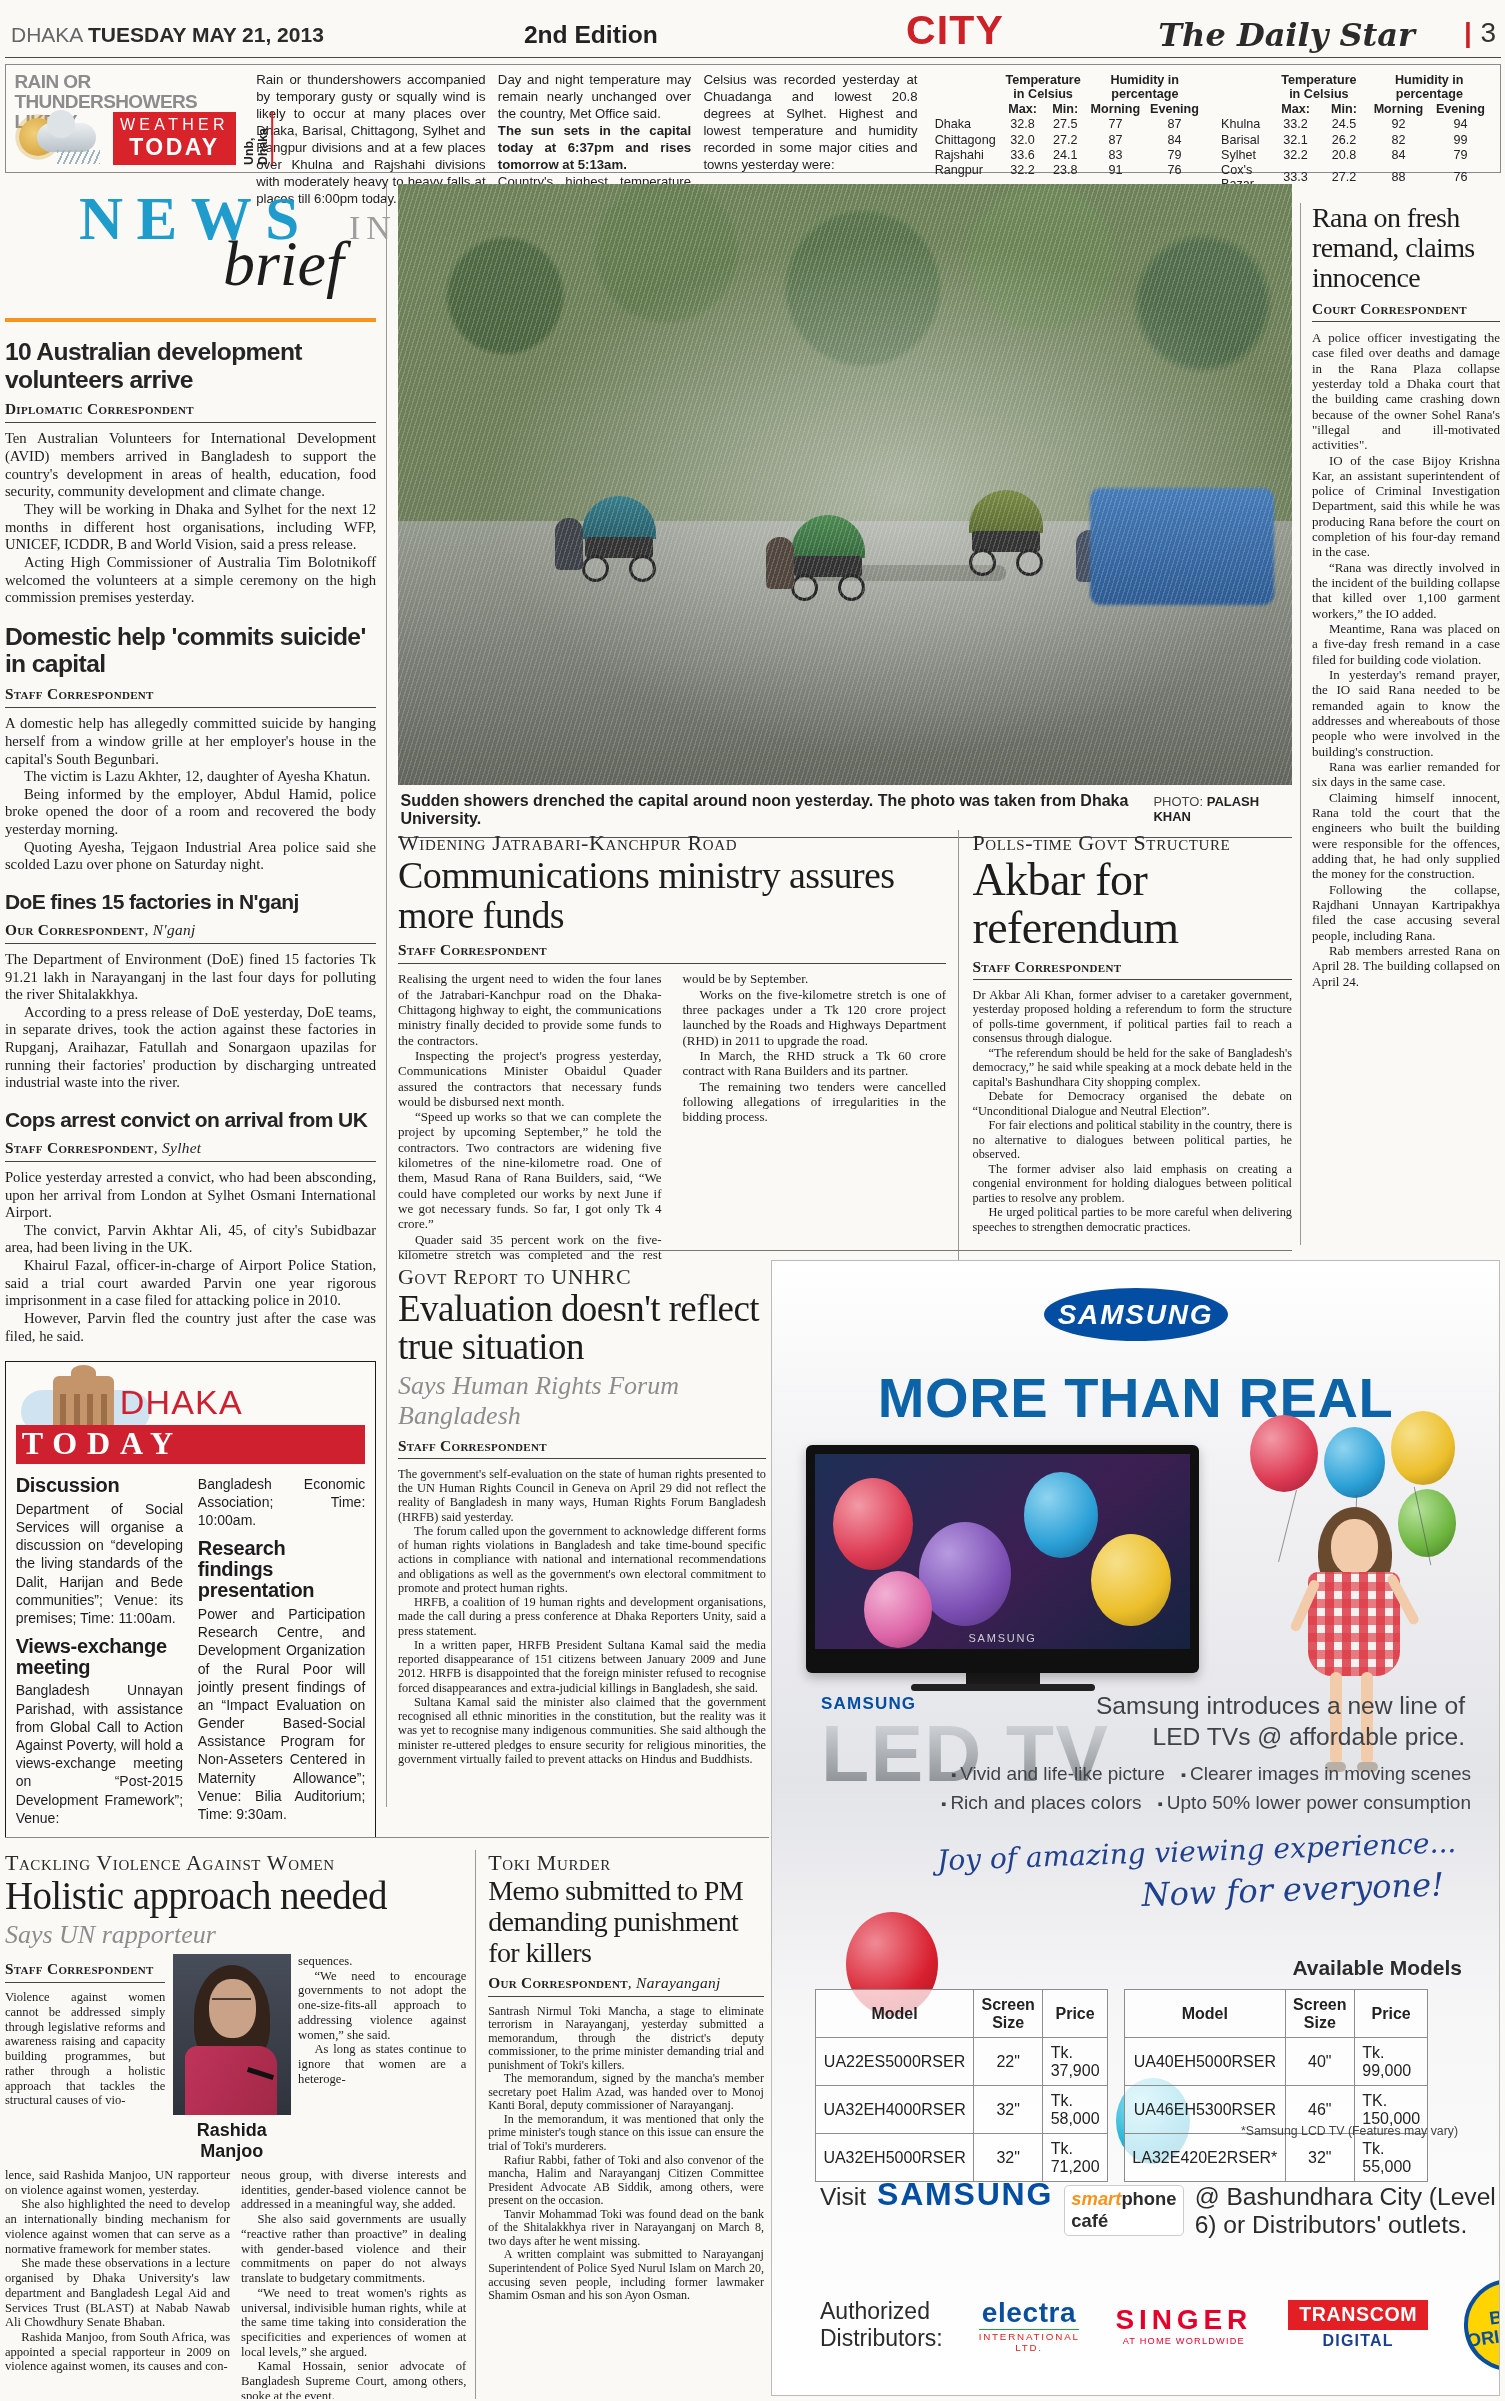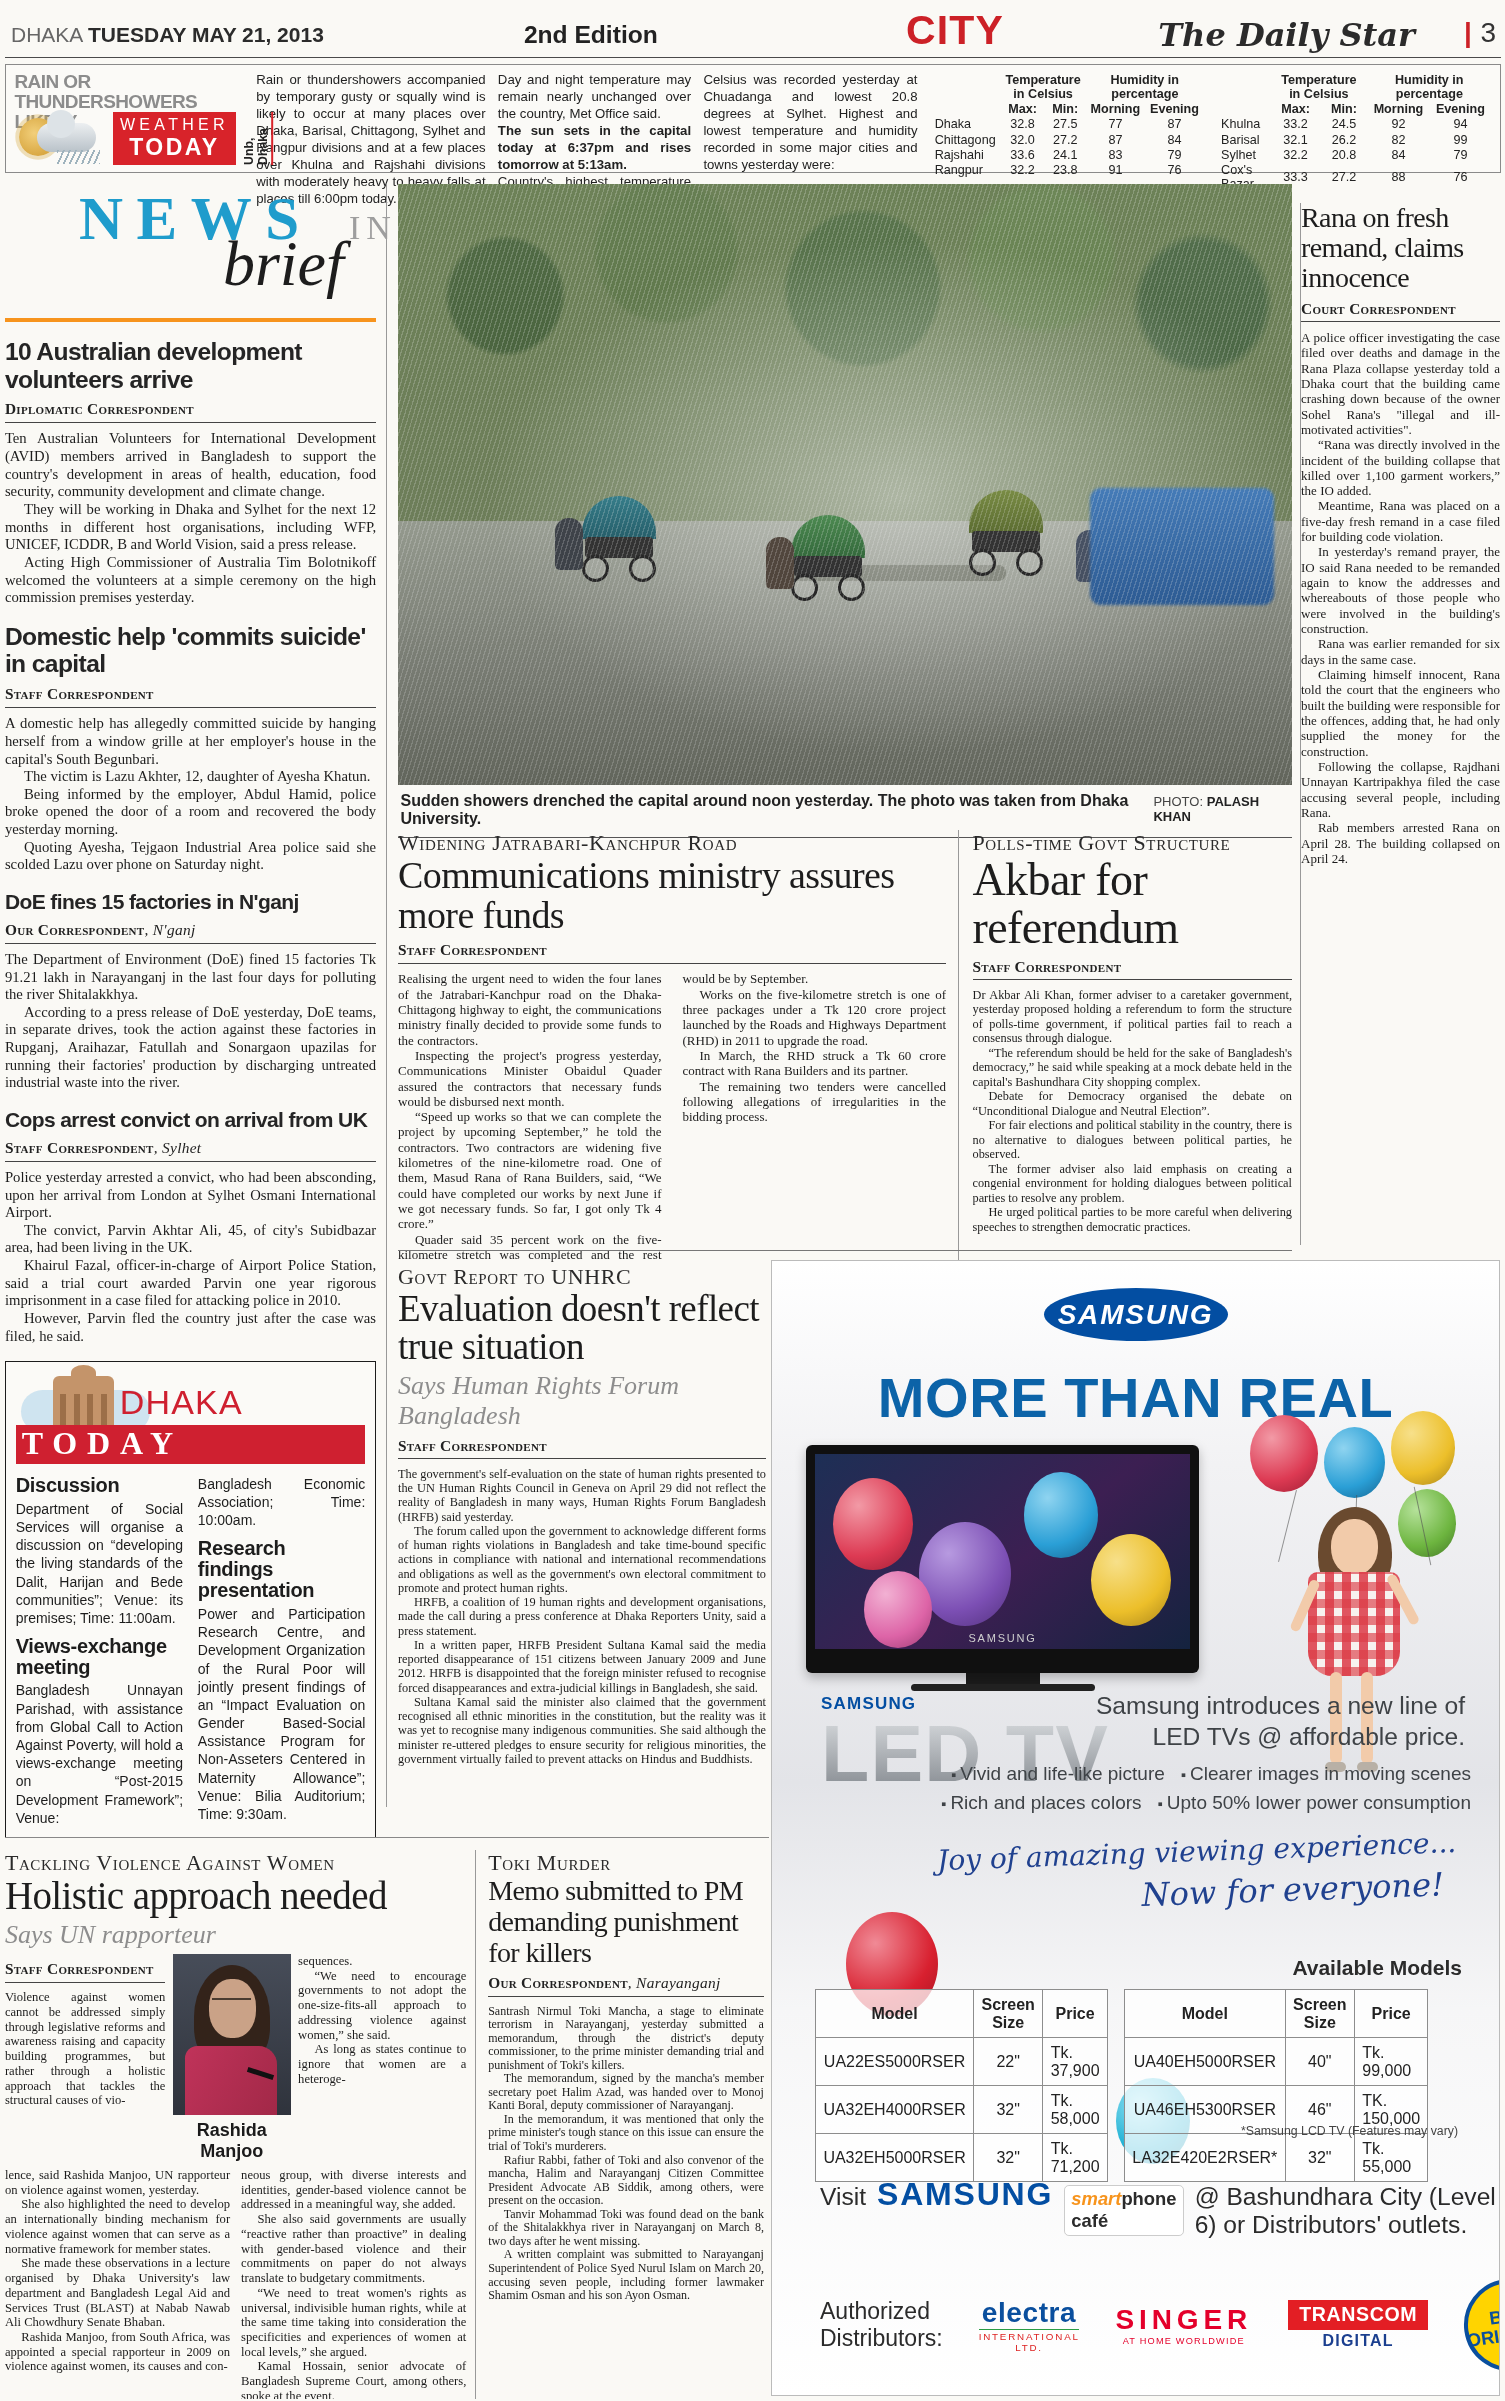--- a/index.html
+++ b/index.html
@@ -100,21 +100,21 @@
   .cap-text { font-family:"Liberation Sans",sans-serif; font-weight:bold; font-size:16px; color:#222; }
   .cap-credit { font-family:"Liberation Sans",sans-serif; font-size:13px; color:#444; }
   .cap-credit b { color:#222; }
   
   .art-comms { position:absolute; left:398px; top:830px; width:548px; }
   .art-comms .headline { font-size:38px; }
   .comms-cols { columns:2; column-gap:21px; column-fill:auto; height:294px; overflow:hidden; }
   .art-akbar { position:absolute; left:958px; top:830px; width:334px; border-left:1.2px solid #999; padding-left:13.5px; }
   .art-akbar .headline { font-size:46px; }
   .art-akbar .body-text { font-size:12.3px; height:319px; overflow:hidden; }
-  .art-rana { position:absolute; left:1300px; top:203px; width:200px; border-left:1.2px solid #999; }
+  .art-rana { position:absolute; left:1300px; top:203px; width:200px; border-left:1.2px solid #999; padding-left:11px; }
   .art-rana .headline { font-size:28px; line-height:1.08; }
   .art-rana .body-text { height:915px; overflow:hidden; }
   .hr-mid { position:absolute; left:398px; top:1250px; width:894px; border-top:1.2px solid #777; }
   .art-eval { position:absolute; left:398px; top:1264px; width:368px; }
   .art-eval .headline { font-size:37px; }
   .art-eval .body-text { font-size:12.3px; line-height:1.16; height:430px; overflow:hidden; }
   
   .band { position:absolute; left:4.9px; top:1837px; width:764px; height:562px; border-top:1.2px solid #888; padding-top:12px; display:flex; overflow:hidden; }
   .art-holistic { width:470px; padding-right:8.6px; }
   .art-holistic .headline { font-size:39px; }
@@ -471,20 +471,21 @@
         <p>The former adviser also laid emphasis on creating a congenial environment for holding dialogues between political parties to resolve any problem.</p>
         <p>He urged political parties to be more careful when delivering speeches to strengthen democratic practices.</p>
       </div>
   </div>
 
   <div class="art-rana">
     <div class="headline">Rana on fresh remand, claims innocence</div>
     <div class="byline"><span>Court Correspondent</span></div>
     <div class="body-text">
         <p>A police officer investigating the case filed over deaths and damage in the Rana Plaza collapse yesterday told a Dhaka court that the building came crashing down because of the owner Sohel Rana's "illegal and ill-motivated activities".</p>
+        <p>IO of the case Bijoy Krishna Kar, an assistant superintendent of police of Criminal Investigation Department, said this while he was producing Rana before the court on completion of his four-day remand in the case.</p>
         <p>“Rana was directly involved in the incident of the building collapse that killed over 1,100 garment workers,” the IO added.</p>
         <p>Meantime, Rana was placed on a five-day fresh remand in a case filed for building code violation.</p>
         <p>In yesterday's remand prayer, the IO said Rana needed to be remanded again to know the addresses and whereabouts of those people who were involved in the building's construction.</p>
         <p>Rana was earlier remanded for six days in the same case.</p>
         <p>Claiming himself innocent, Rana told the court that the engineers who built the building were responsible for the offences, adding that, he had only supplied the money for the construction.</p>
         <p>Following the collapse, Rajdhani Unnayan Kartripakhya filed the case accusing several people, including Rana.</p>
         <p>Rab members arrested Rana on April 28. The building collapsed on April 24.</p>
       </div>
   </div>
 

